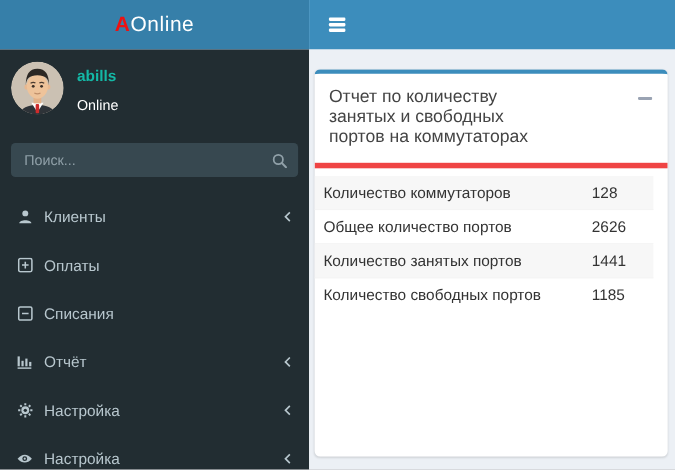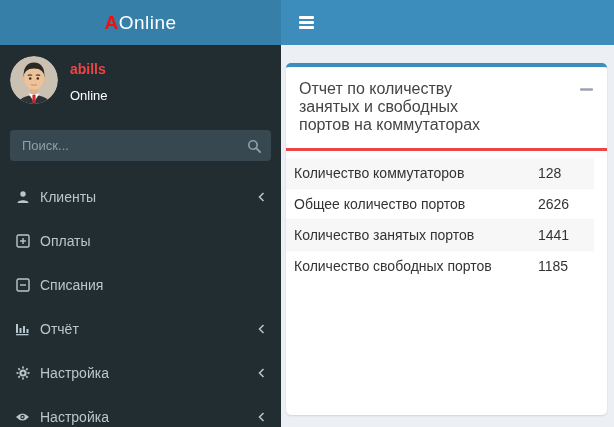--- a/index.html
+++ b/index.html
@@ -19,21 +19,21 @@
   .logo .logo-rest{color:#fff;font-weight:300;}
   .navbar{flex:1;background:var(--accent);display:flex;align-items:center;}
   .hamburger{background:none;border:none;margin-left:12px;padding:6px;cursor:pointer;display:block;}
   .hamburger .bar{display:block;width:15px;height:2.6px;background:#fff;margin:2.4px 0;border-radius:1px;}
 
   
   .sidebar{position:absolute;top:45px;left:0;width:281px;bottom:0;background:var(--sidebar-bg);}
   .user-panel{display:flex;padding:11px 10px 0 10px;}
   .avatar{width:48px;height:48px;border-radius:50%;overflow:hidden;flex:0 0 48px;}
   .user-info{margin-left:12px;padding-top:5px;}
-  .user-name{color:#ef4444;font-weight:bold;font-size:14px;}
+  .user-name{color:#14b8a6;font-weight:bold;font-size:14px;}
   .user-status{color:#fff;font-size:13px;margin-top:11px;cursor:pointer;}
   .search{position:relative;margin:26px 10px 0 10px;height:31px;background:var(--search-bg);
           border-radius:4px;display:flex;align-items:center;}
   .search input{flex:1;background:transparent;border:none;outline:none;color:#ccc;
           font-size:13px;padding:0 0 0 12px;height:100%;}
   .search input::placeholder{color:#90a0a8;opacity:1;}
   .search .search-btn{background:none;border:none;cursor:pointer;padding:0 10px;height:100%;display:flex;align-items:center;}
 
   .menu{margin-top:14px;list-style:none;}
   .menu-item{display:flex;align-items:center;height:44px;padding:0 15px;color:var(--sidebar-text);
@@ -42,21 +42,21 @@
   .menu-item .chev{margin-left:auto;display:inline-flex;}
   svg{display:block;}
   .s-ic{stroke:var(--sidebar-text);fill:none;stroke-width:1.4;}
   .f-ic{fill:var(--sidebar-text);}
 
   
   .content{position:absolute;top:45px;left:281px;right:0;bottom:0;background:var(--content-bg);
            padding:18px 7px 0 5px;}
   .box{position:relative;background:#fff;border-top:4px solid var(--accent);border-radius:5px;
        height:352px;overflow:hidden;box-shadow:0 1px 2px rgba(0,0,0,.12);}
-  .box-header{position:relative;padding:13px 13px 14px 13px;border-bottom:3px solid #ef4444;}
+  .box-header{position:relative;padding:13px 13px 14px 13px;border-bottom:5px solid #ef4444;}
   .box-title{font-size:16px;font-weight:normal;line-height:18px;color:#444;max-width:212px;}
   .box-tool{position:absolute;top:16px;right:10px;background:none;border:none;cursor:pointer;padding:4px;}
   .box-body{padding:7px 13px 0 0;}
   table.report{width:100%;border-collapse:collapse;}
   table.report td{font-size:14px;color:#333;padding:7px 8px;border-top:1px solid var(--row-border);}
   table.report tr:first-child td{border-top:none;}
   table.report tr:nth-child(odd){background:var(--stripe);}
   td.lbl{padding-left:13px;}
   td.val{text-align:left;white-space:nowrap;width:64px;padding-right:9px;}
 </style>

